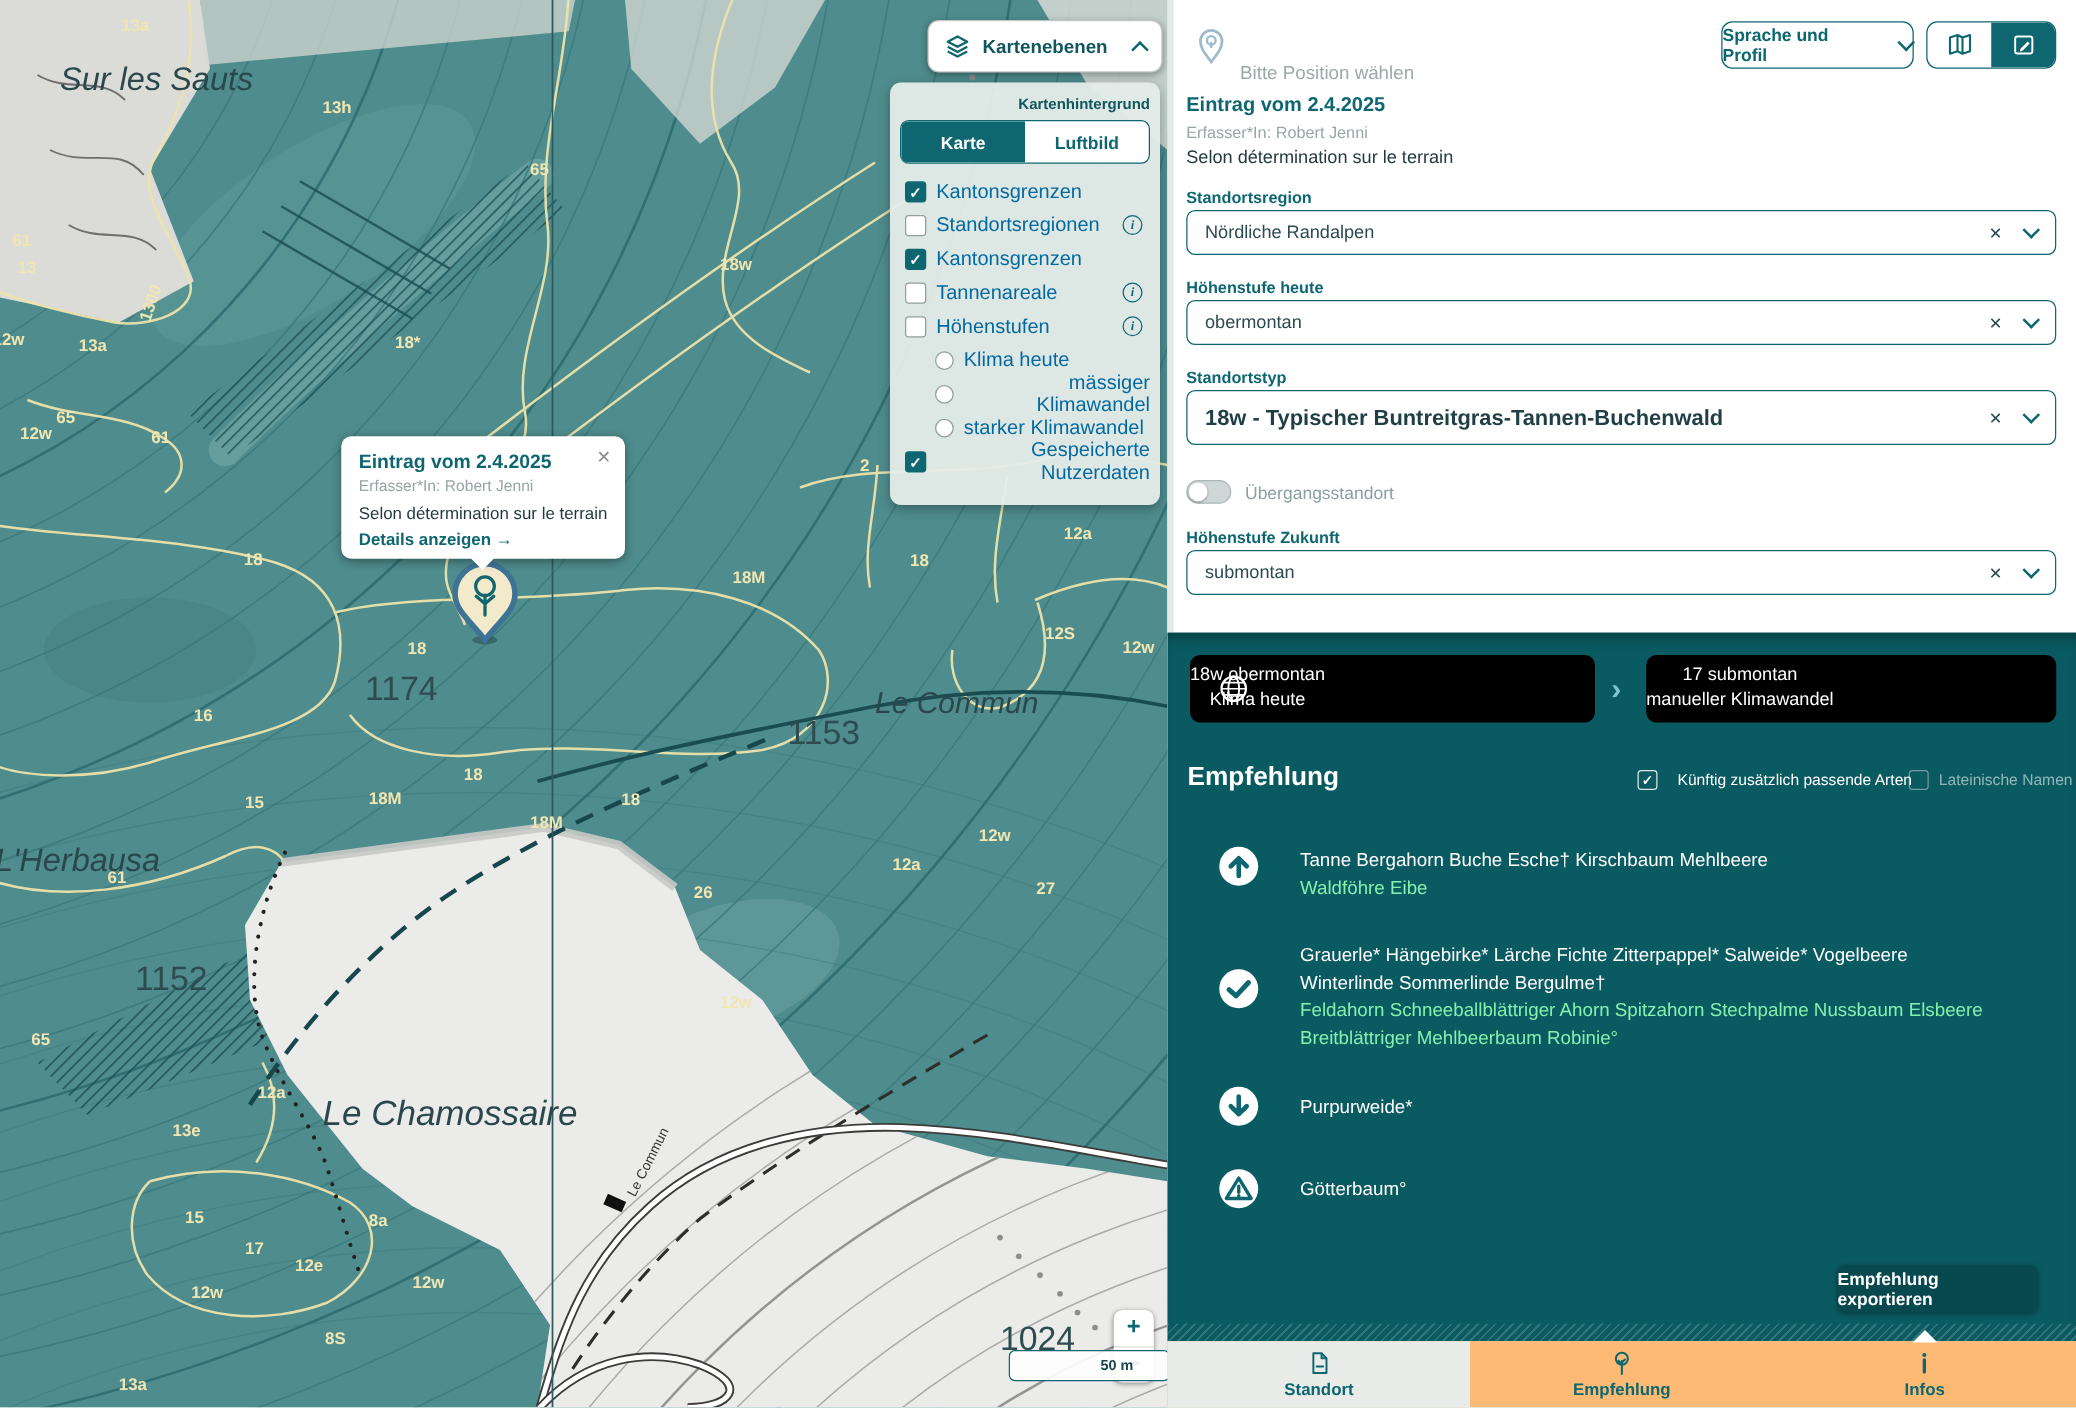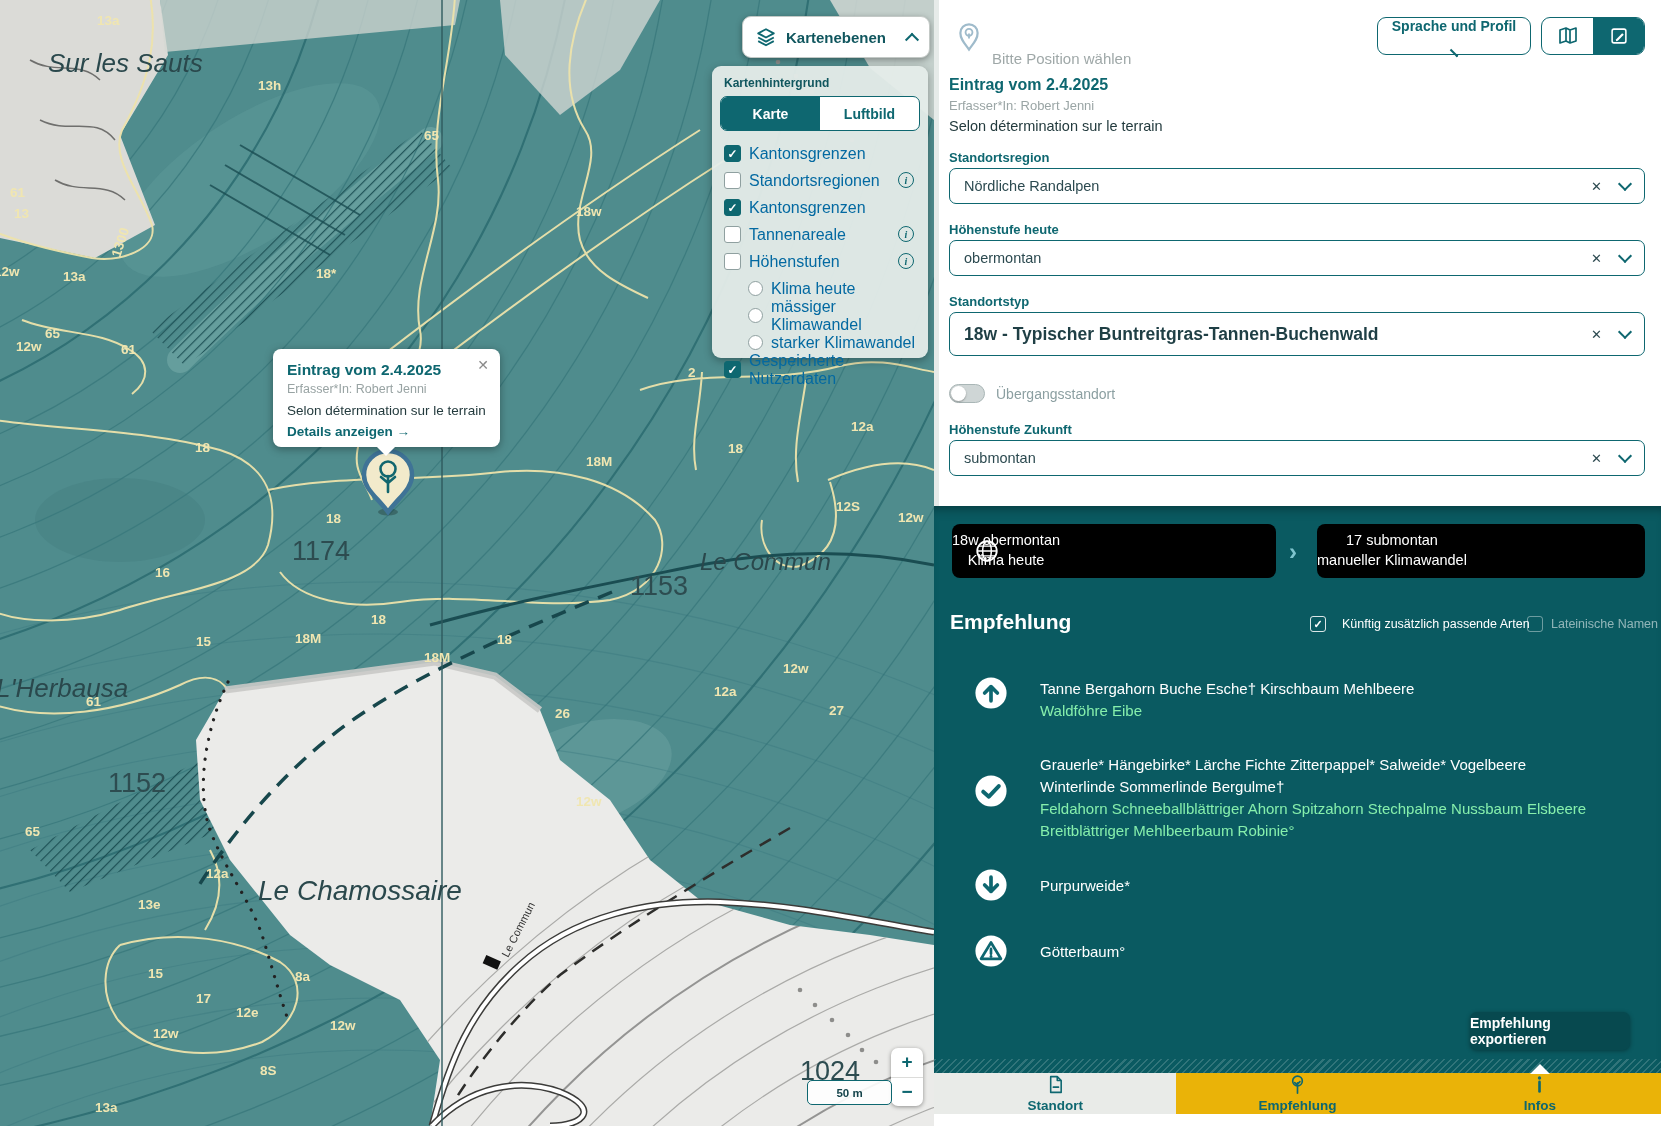--- a/index.html
+++ b/index.html
@@ -22,22 +22,22 @@
   .map-popup::after{content:"";position:absolute;left:103px;bottom:-9px;width:0;height:0;
     border-left:10px solid transparent;border-right:10px solid transparent;border-top:10px solid #fff;}
   
   .layers-btn{position:absolute;left:742px;top:16px;width:188px;height:42px;background:#fff;border:1px solid #c3c9c6;
     border-radius:9px;box-shadow:0 2px 6px rgba(0,0,0,.35);display:flex;align-items:center;gap:9px;padding:0 12px;
     box-sizing:border-box;cursor:pointer;}
   .layers-btn .lb-label{font-size:15px;font-weight:bold;color:#10565e;flex:1;}
   .chev{display:inline-block;width:8px;height:8px;border-right:2px solid #0E6770;border-bottom:2px solid #0E6770;}
   .chev.up{transform:rotate(-135deg) translate(-2px,-2px);}
   .chev.down{transform:rotate(45deg);margin-top:-4px;}
-  .layers-panel{position:absolute;left:712px;top:66px;width:216px;height:292px;background:rgba(229,236,233,0.95);
-    border-radius:9px;box-shadow:0 3px 9px rgba(0,0,0,.3);box-sizing:border-box;padding:8px;}
+  .layers-panel{position:absolute;left:712px;top:66px;width:216px;height:338px;background:rgba(229,236,233,0.95);
+    border-radius:9px;box-shadow:0 3px 9px rgba(0,0,0,.3);box-sizing:border-box;padding:8px;text-align:right;}
   .lp-title{font-size:12px;font-weight:bold;color:#10565e;margin:2px 0 6px 4px;}
   .seg2{display:flex;height:33px;border:1.5px solid #0E6770;border-radius:7px;overflow:hidden;background:#fff;}
   .seg2 .sg{flex:1;display:flex;align-items:center;justify-content:center;font-size:14px;font-weight:bold;color:#0E6770;cursor:pointer;}
   .seg2 .sg.on{background:#0E6770;color:#fff;}
   .lp-row{position:relative;display:flex;align-items:center;height:27px;padding-left:4px;}
   .cb{width:17px;height:17px;border-radius:3px;border:1.5px solid #8fa0a0;background:#fff;box-sizing:border-box;
       display:flex;align-items:center;justify-content:center;flex:0 0 auto;cursor:pointer;}
   .cb.on{background:#0E6770;border-color:#0E6770;}
   .cb.on::after{content:"✓";color:#fff;font-size:12px;font-weight:bold;line-height:1;}
   .rd{width:15px;height:15px;border-radius:50%;border:1.5px solid #8fa0a0;background:#fff;box-sizing:border-box;flex:0 0 auto;cursor:pointer;}
@@ -46,29 +46,29 @@
        box-sizing:border-box;color:#0E6770;font-size:10px;font-weight:bold;display:flex;align-items:center;justify-content:center;
        font-family:"Liberation Serif",serif;font-style:italic;cursor:pointer;}
   .lp-indent{margin-left:24px;}
   
   .zoom-ctl{position:absolute;left:891px;top:1048px;width:32px;height:58px;background:#fff;border-radius:7px;
     box-shadow:0 1px 4px rgba(0,0,0,.4);display:flex;flex-direction:column;overflow:hidden;}
   .zoom-ctl .zb{flex:1;display:flex;align-items:center;justify-content:center;color:#0E6770;font-size:19px;font-weight:bold;cursor:pointer;}
   .zoom-ctl .zb:first-child{border-bottom:1px solid #dcdcda;}
   .scalebar{position:absolute;left:807px;top:1080px;width:83px;height:23px;background:rgba(255,255,255,.9);
     border:1.5px solid #0E6770;border-radius:5px;display:flex;align-items:center;justify-content:center;
-    font-size:11.5px;font-weight:bold;color:#15444b;}
+    font-size:11.5px;font-weight:bold;color:#15444b;padding-left:44px;}
   
   .panel{position:absolute;left:934px;top:0;width:727px;height:1126px;background:#fff;}
   .scroll-strip{position:absolute;left:0;top:0;width:5px;height:506px;background:#E6EBE9;}
   .pos-pin{position:absolute;left:20px;top:20px;width:30px;height:32px;}
   .pos-hint{position:absolute;left:58px;top:28px;font-size:15px;color:#9FA8A8;margin-top:22px;}
   .lang-btn{position:absolute;left:443px;top:17px;width:154px;height:38px;border:1.5px solid #0E6770;border-radius:9px;
     box-sizing:border-box;display:flex;align-items:center;justify-content:center;gap:22px;font-size:14px;font-weight:bold;
-    color:#0E6770;cursor:pointer;background:#fff;flex-direction:column;}
+    color:#0E6770;cursor:pointer;background:#fff;}
   .mode-switch{position:absolute;left:607px;top:17px;width:104px;height:38px;border:1.5px solid #0E6770;border-radius:9px;
     box-sizing:border-box;display:flex;overflow:hidden;background:#fff;}
   .mode-switch .ms{flex:1;display:flex;align-items:center;justify-content:center;cursor:pointer;}
   .mode-switch .ms.on{background:#0E6770;}
   .e-title{position:absolute;left:15px;top:76px;font-size:16px;font-weight:bold;color:#0E6770;}
   .e-author{position:absolute;left:15px;top:98px;font-size:13px;color:#9AA5A5;}
   .e-note{position:absolute;left:15px;top:118px;font-size:14.5px;color:#233B3E;}
   .flabel{position:absolute;left:15px;font-size:13px;font-weight:bold;color:#0E6770;}
   .finput{position:absolute;left:15px;width:696px;height:36px;border:1.5px solid #0E6770;border-radius:7px;
     box-sizing:border-box;display:flex;align-items:center;padding:0 14px;background:#fff;cursor:text;}
@@ -101,21 +101,21 @@
   .rcb-row.dim .rcb-lab{color:rgba(255,255,255,.55);}
   .sp-row{position:absolute;left:40px;display:flex;gap:32px;}
   .sp-icon{flex:0 0 34px;width:34px;height:34px;}
   .sp-lines{padding-top:2px;}
   .sp-line{font-size:15px;line-height:22px;color:#fff;}
   .sp-line.yellow{color:#86efac;}
   .export-btn{position:absolute;left:536px;top:506px;width:160px;height:38px;background:#07494F;border-radius:7px;
     display:flex;align-items:center;justify-content:center;color:#fff;font-size:14px;font-weight:bold;cursor:pointer;
     box-shadow:0 1px 4px rgba(0,0,0,.35);}
   
-  .bottom-nav{position:absolute;left:0;top:1073px;width:727px;height:41px;background:#eab308;display:flex;}
+  .bottom-nav{position:absolute;left:0;top:1073px;width:727px;height:53px;background:#fdba74;display:flex;}
   .nav-tab{flex:1;display:flex;flex-direction:column;align-items:center;justify-content:center;gap:3px;cursor:pointer;position:relative;}
   .nav-tab.hl{background:#E9EBE8;}
   .nav-tab .nt-lab{font-size:13.5px;font-weight:bold;color:#0E6770;}
   .nav-notch{position:absolute;left:354px;top:-9px;width:0;height:0;border-left:10px solid transparent;
     border-right:10px solid transparent;border-bottom:10px solid #fff;}
 </style>
 </head>
 <body>
 
 <div class="stage">

